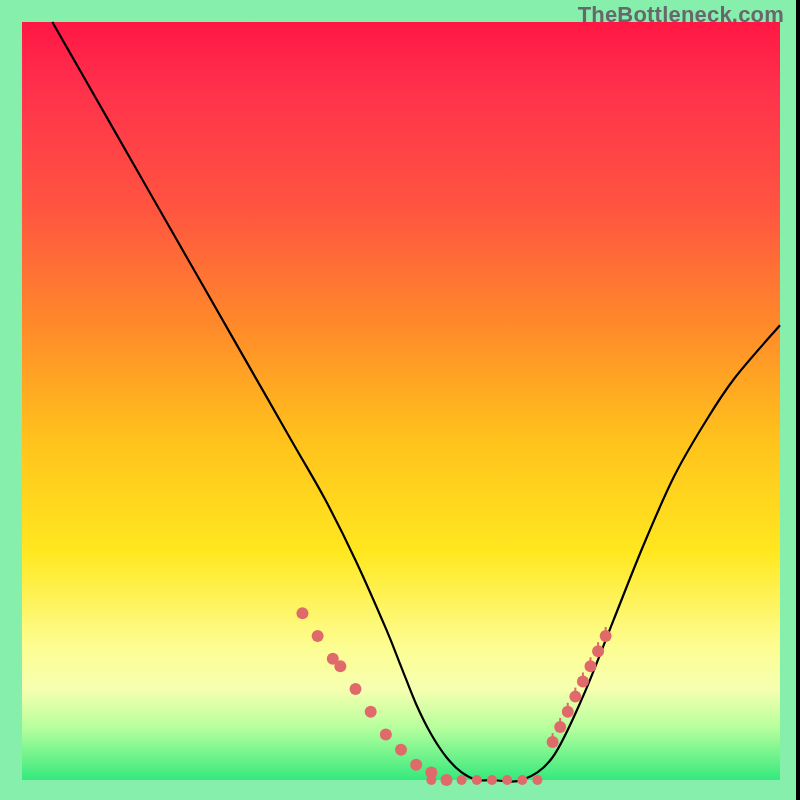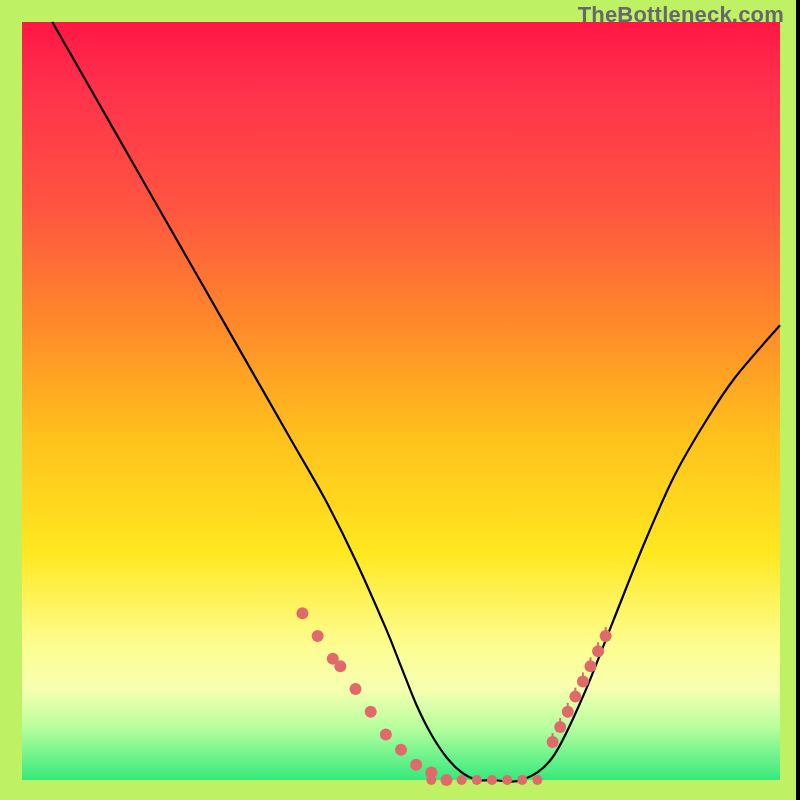--- a/index.html
+++ b/index.html
@@ -7,21 +7,21 @@
     padding: 0;
     width: 800px;
     height: 800px;
     background: #000;
     overflow: hidden;
   }
   .frame {
     position: relative;
     width: 796px;
     height: 800px;
-    background: #bef264;
+    background: #86efac;
   }
   .watermark {
     position: absolute;
     top: 2px;
     right: 12px;
     font-family: Arial, Helvetica, sans-serif;
     font-size: 22px;
     font-weight: bold;
     color: #68676b;
     letter-spacing: 0.2px;

